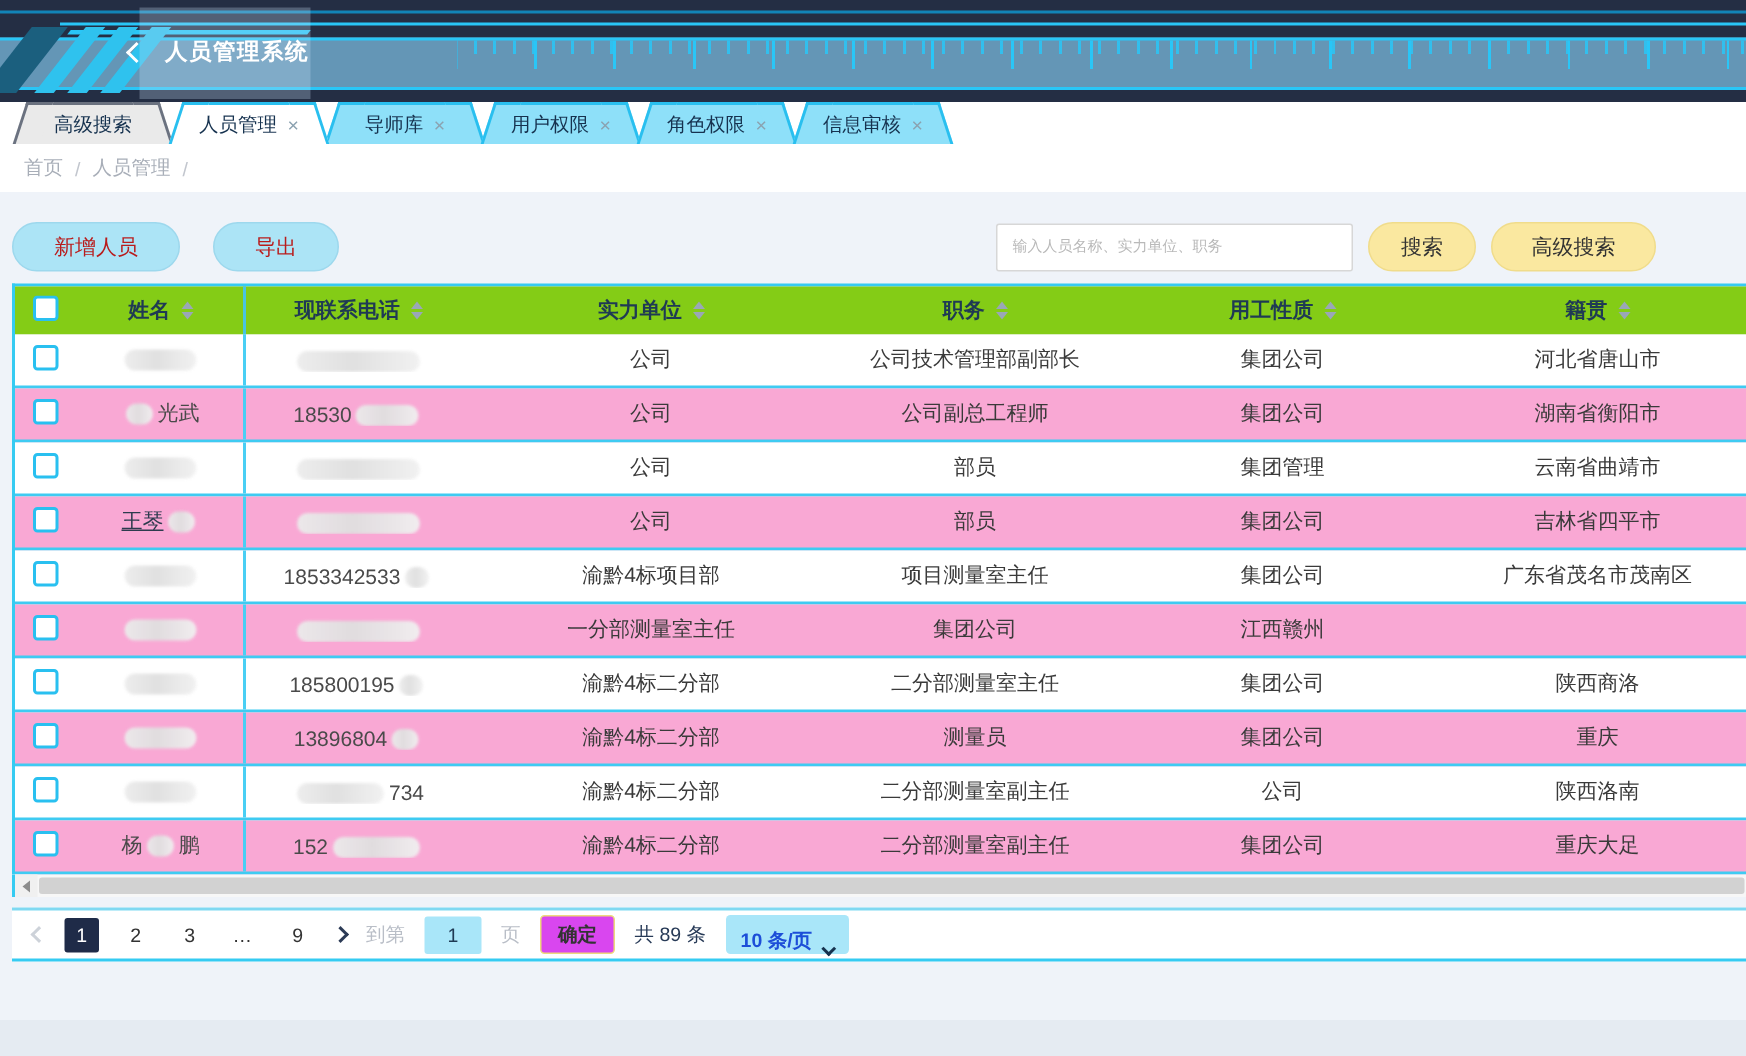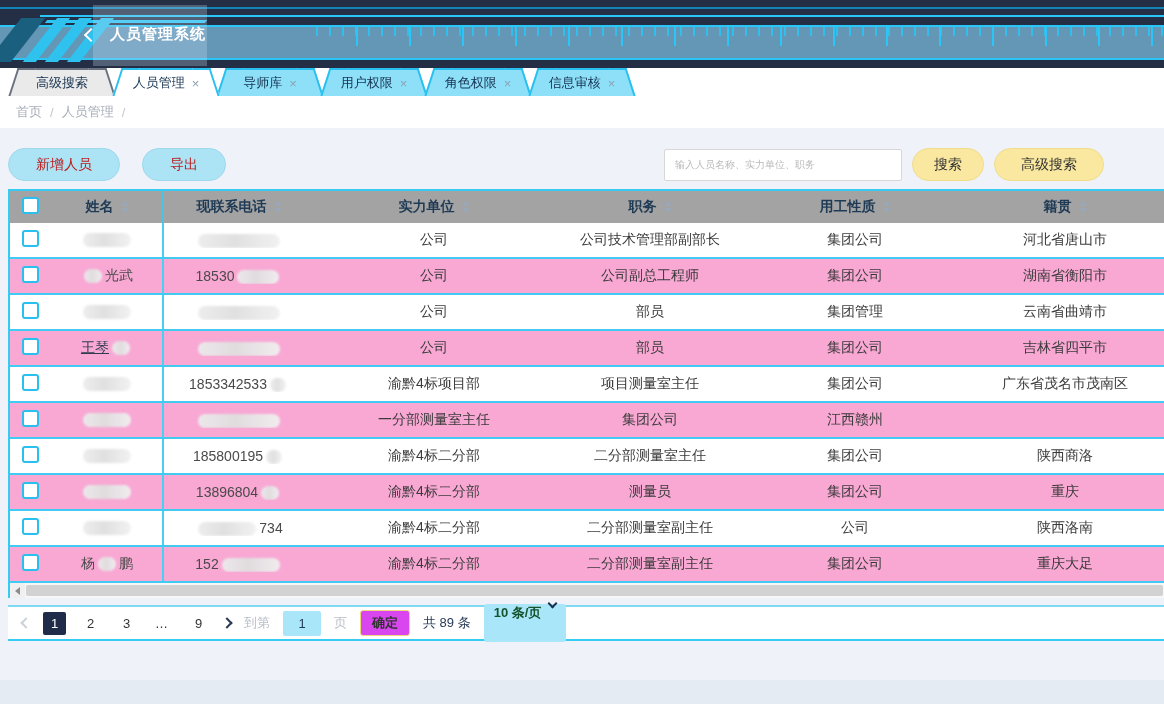--- a/index.html
+++ b/index.html
@@ -57,21 +57,21 @@
   .search-input { width:238px; height:32px; border:1px solid #D7D7D7; border-radius:2px; background:#fff;
                   font-size:10px; padding:0 10px; color:#333; font-family:inherit; }
   .search-input::placeholder { color:#B9B9B9; }
   .btn-yellow { background:#FAE8A0; border:1px solid #F0DC8B; color:#333; font-size:14px;
                 border-radius:17px; height:33px; padding:0 21px; margin-left:10px; }
   .btn-yellow.adv { padding:0 26px; }
 
   
   .ptable { margin-left:8px; width:1156px; border-left:2px solid #35CBF2; border-top:2px solid #35CBF2; }
   .trow { display:grid; grid-template-columns:42px 112px 150px 240px 192px 218px 202px; align-items:center; }
-  .thead { background:#a3a3a3; height:32px; font-weight:bold; color:#1F3A54; font-size:14px; }
+  .thead { background:#84cc16; height:32px; font-weight:bold; color:#1F3A54; font-size:14px; }
   .tbody .trow { height:36px; background:#fff; border-bottom:2px solid #3FCBF2; font-size:14px; color:#3A3A3A; }
   .tbody .trow.alt { background:#f9a8d4; }
   .cell { text-align:center; overflow:hidden; white-space:nowrap; }
   .cell.ck { text-align:left; padding-left:12px; }
   .cell.frozen { border-right:2px solid #49CFF4; height:100%; display:flex; align-items:center; justify-content:center; }
   .thead .cell.frozen { border-right:2px solid #49C4E2; }
   .checkbox { width:17px; height:17px; background:#fff; border:2px solid #29C0F0; border-radius:3px; display:inline-block; cursor:pointer; }
   .sort { display:inline-flex; flex-direction:column; gap:2px; margin-left:7px; vertical-align:middle; }
   .sort i { display:block; width:0; height:0; border-left:4px solid transparent; border-right:4px solid transparent; }
   .sort .up { border-bottom:5px solid #9AA7B6; }
@@ -96,22 +96,22 @@
   .pchev.next { transform:rotate(45deg); }
   .pg { min-width:23px; height:23px; line-height:23px; text-align:center; color:#333; cursor:pointer; border-radius:2px; }
   .pg.active { background:#1F2B48; color:#fff; }
   .pg.dots { cursor:default; letter-spacing:2px; }
   .goto-lbl, .page-unit { color:#B9BEC7; }
   .goto-input { width:38px; height:25px; background:#A9E6F9; border:none; text-align:center; font-size:13px;
                 color:#1F3A54; border-radius:2px; font-family:inherit; }
   .btn-confirm { background:#d946ef; border:1px solid #EDDA7D; border-radius:3px; height:26px; padding:0 11px;
                  font-size:13px; font-weight:bold; color:#333; }
   .total { color:#273A57; }
-  .size-box { background:#A9E6F9; border-radius:3px; height:38px; display:flex; align-items:flex-start; gap:8px;
-              padding:0 10px; color:#14532d; cursor:pointer; font-weight:bold; }
+  .size-box { background:#A9E6F9; border-radius:3px; height:26px; display:flex; align-items:flex-end; gap:8px;
+              padding:0 10px; color:#1d4ed8; cursor:pointer; font-weight:bold; }
   .caret-dn { width:7px; height:7px; border-right:2px solid #16324F; border-bottom:2px solid #16324F;
               transform:rotate(45deg); margin-top:-4px; }
 
   .bottom-strip { position:absolute; left:0; right:0; bottom:0; height:24px; background:#E5EBF2; }
 </style>
 </head>
 <body>
 
 <div class="hdr">
   <div class="hline1"></div>

